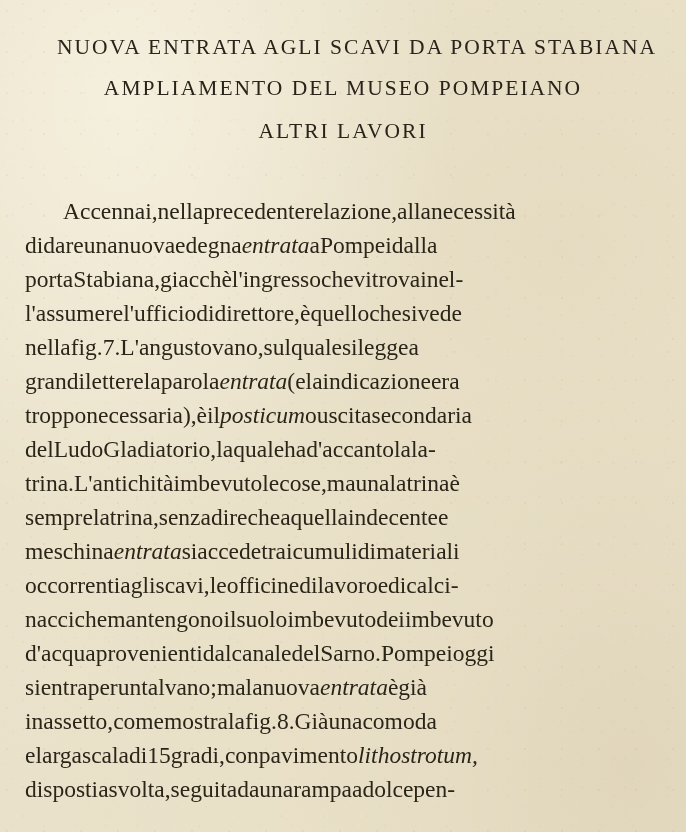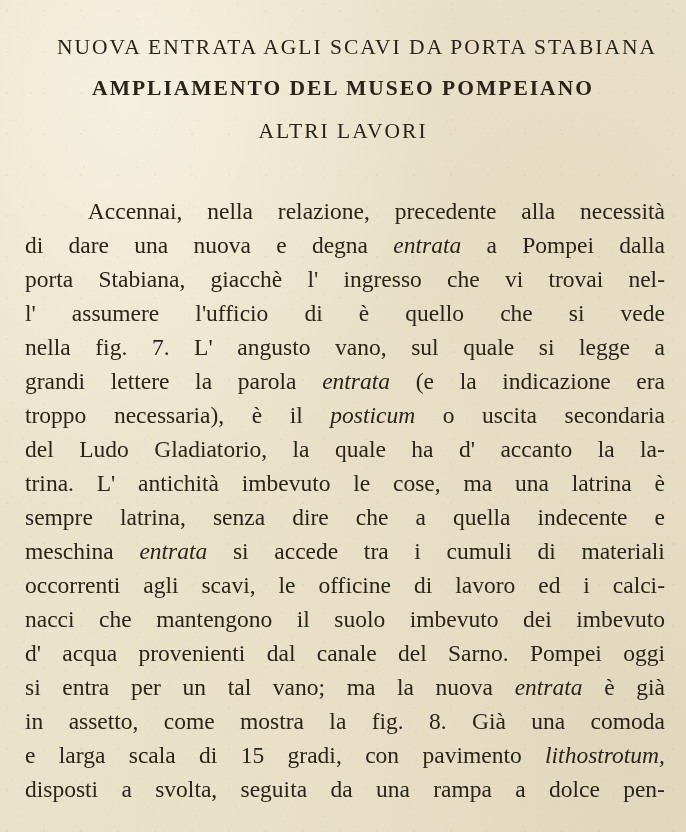--- a/index.html
+++ b/index.html
@@ -67,42 +67,41 @@
     font-size: 21.5px;
     letter-spacing: 2.0px;
     line-height: 34px;
     padding-left: 28px;
   }
   .heading-2 {
     font-size: 21.5px;
     letter-spacing: 2.0px;
     line-height: 34px;
     margin-top: 7px;
-    font-weight: bold;
   }
   .heading-3 {
     font-size: 21.5px;
     letter-spacing: 2.0px;
     line-height: 34px;
     margin-top: 9px;
   }
 
   
   .body-block {
     margin: 0;
     padding: 46px 21px 0 25px;
   }
   .text-line {
     font-size: 23.5px;
     line-height: 34px;
     height: 34px;
     color: #2b2519;
     white-space: nowrap;
     display: flex;
-    justify-content: space-between;
+    justify-content: flex-start;
     align-items: baseline;
     overflow: visible;
   }
   
   .text-line > span.w {
     display: inline-block;
   }
   .indent-space {
     display: inline-block;
     width: 38px;
@@ -129,22 +128,22 @@
       <div class="heading-line heading-2">AMPLIAMENTO DEL MUSEO POMPEIANO</div>
       <div class="heading-line heading-3">ALTRI LAVORI</div>
     </div>
 
     <div class="body-block" id="paragraph-host">
 
     <div class="text-line">
           <span class="indent-space"></span>
           <span class="w">Accennai,</span>
           <span class="w">nella</span>
+          <span class="w">precedente</span>
           <span class="w">relazione,</span>
-          <span class="w">precedente</span>
           <span class="w">alla</span>
           <span class="w">necessità</span>
         </div>
         <div class="text-line">
           <span class="w">di</span>
           <span class="w">dare</span>
           <span class="w">una</span>
           <span class="w">nuova</span>
           <span class="w">e</span>
           <span class="w">degna</span>
@@ -162,20 +161,21 @@
           <span class="w">che</span>
           <span class="w">vi</span>
           <span class="w">trovai</span>
           <span class="w">nel-</span>
         </div>
         <div class="text-line">
           <span class="w">l'</span>
           <span class="w">assumere</span>
           <span class="w">l'ufficio</span>
           <span class="w">di</span>
+          <span class="w">direttore,</span>
           <span class="w">è</span>
           <span class="w">quello</span>
           <span class="w">che</span>
           <span class="w">si</span>
           <span class="w">vede</span>
         </div>
         <div class="text-line">
           <span class="w">nella</span>
           <span class="w">fig.</span>
           <span class="w osf">7.</span>

